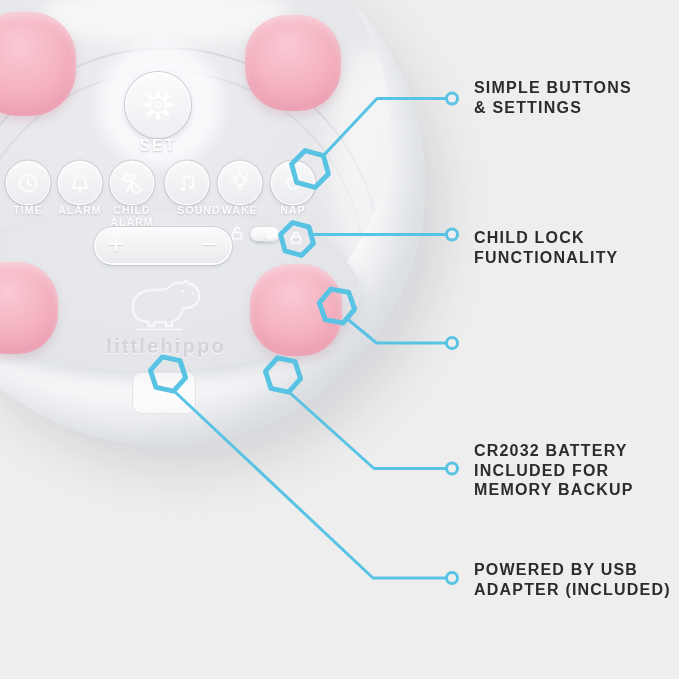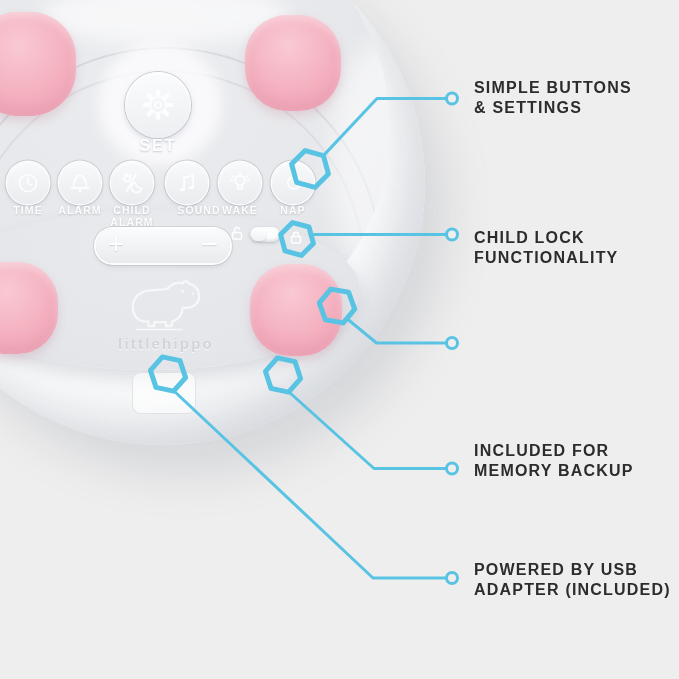--- a/index.html
+++ b/index.html
@@ -69,21 +69,21 @@
         text-shadow:0 1px 1px rgba(160,163,172,.4);}
 
   .toggle{position:absolute;left:250px;top:227px;width:30px;height:15px;border-radius:8px;
         background:#fdfdfe;box-shadow:0 1px 3px rgba(140,145,158,.5), inset 0 -2px 3px rgba(200,203,210,.6);}
   .toggle-knob{position:absolute;left:1px;top:1px;width:16px;height:13px;border-radius:7px;
         background:linear-gradient(#ffffff,#eef0f2);box-shadow:0 1px 1px rgba(150,155,165,.4);}
   .icon-abs{position:absolute;}
 
   .hippo{position:absolute;left:121px;top:276px;}
   .wordmark{position:absolute;left:86px;top:335px;width:160px;text-align:center;
-        font-size:15px;font-weight:700;letter-spacing:2.2px;color:#d2d4d7;
+        font-size:20px;font-weight:700;letter-spacing:2.2px;color:#d2d4d7;
         text-shadow:0 1px 1px rgba(255,255,255,.85);}
 
   
   .callout-svg{position:absolute;left:0;top:0;z-index:5;pointer-events:none;}
   .hex{fill:none;stroke:#58c3e3;stroke-width:5;stroke-linejoin:round;}
   .cline{fill:none;stroke:#58c3e3;stroke-width:3;stroke-linecap:round;stroke-linejoin:round;}
   .cring{fill:#eeeeee;stroke:#58c3e3;stroke-width:3;}
   .callout{position:absolute;left:474px;z-index:6;color:#2c2c2c;font-weight:700;font-size:16px;
         line-height:19.5px;letter-spacing:1.2px;white-space:nowrap;}
   .c1{top:78px;} .c2{top:228px;} .c3{top:326px;} .c4{top:441px;} .c5{top:560px;}
@@ -280,20 +280,21 @@
   </div>
   <div class="callout c2">
     <div>CHILD LOCK</div>
       <div>FUNCTIONALITY</div>
       <div></div>
   </div>
   <div class="callout c3">
       <div></div>
   </div>
   <div class="callout c4">
+    <div>CR2032 BATTERY</div>
       <div>INCLUDED FOR</div>
       <div>MEMORY BACKUP</div>
   </div>
   <div class="callout c5">
     <div>POWERED BY USB</div>
       <div>ADAPTER (INCLUDED)</div>
       <div></div>
   </div>
 
 </div>

